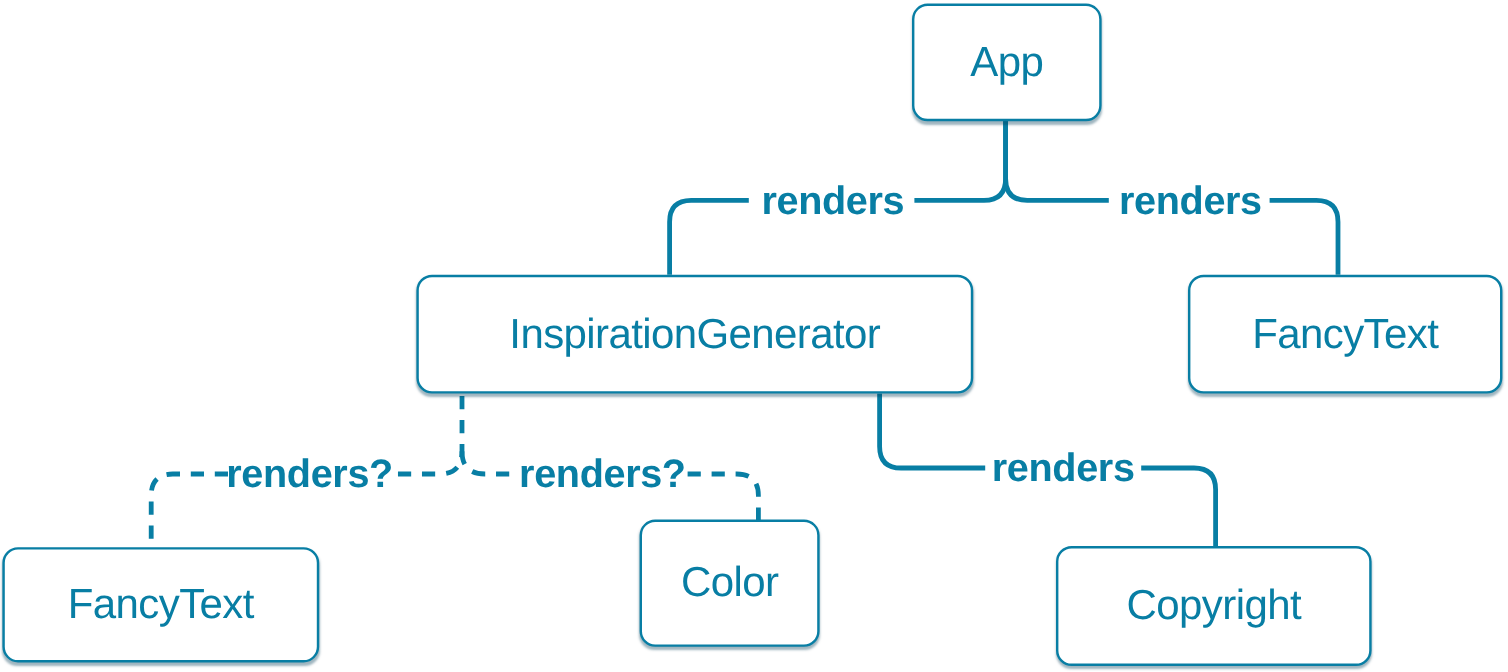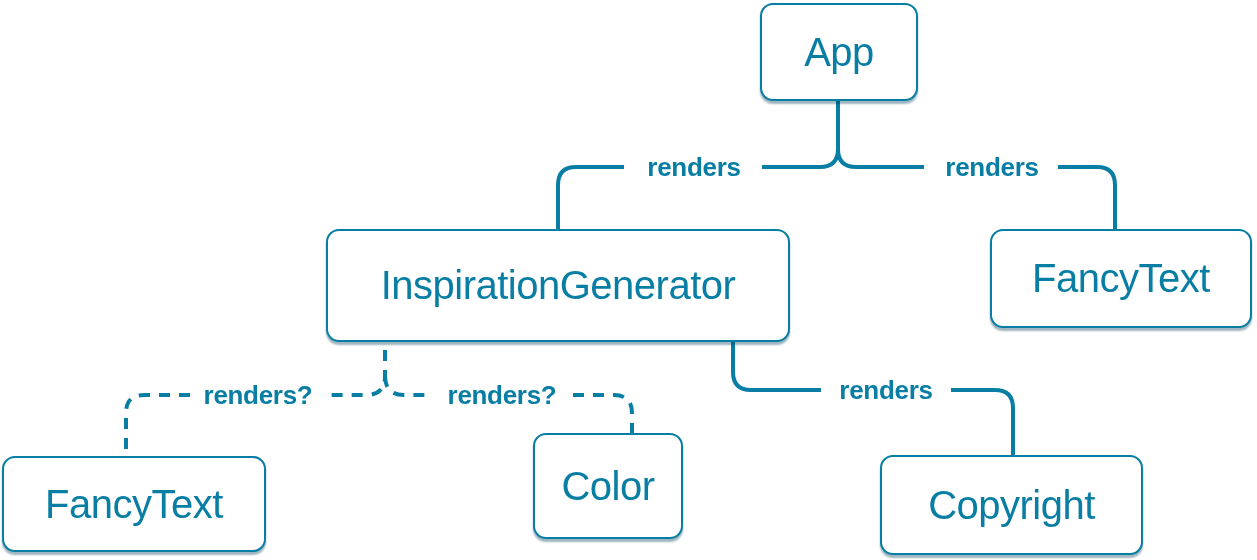--- a/index.html
+++ b/index.html
@@ -38,36 +38,36 @@
     background:var(--node-bg);
     border:2.5px solid var(--accent);
     border-radius:13px;
     box-shadow:0 2.5px 2px rgba(3,60,88,0.38);
     display:flex;
     align-items:center;
     justify-content:center;
   }
   .node-label{
     color:var(--accent);
-    font-size:40px;
+    font-size:35px;
     font-weight:500;
     letter-spacing:-0.5px;
     white-space:nowrap;
   }
   .node-app        {left:760px; top:3px;   width:158px; height:98px;}
-  .node-insp       {left:326px; top:229px; width:464px; height:113px;}
+  .node-insp       {left:347px; top:229px; width:464px; height:99px;}
   .node-fancy-top  {left:990px; top:229px; width:262px; height:99px;}
   .node-fancy-bot  {left:2px;   top:456px; width:264px; height:96px;}
   .node-color      {left:533px; top:433px; width:150px; height:106px;}
   .node-copyright  {left:880px; top:455px; width:263px; height:100px;align-items:center;}
   .edge-label{
     position:absolute;
     transform:translate(-50%,-50%);
     color:var(--accent);
-    font-size:26px;
+    font-size:33px;
     font-weight:700;
     letter-spacing:-0.3px;
     white-space:nowrap;
   }
   .lbl-renders-1 {left:694px; top:167px;}
   .lbl-renders-2 {left:992px; top:167px;}
   .lbl-renders-q1{left:258px; top:395px;}
   .lbl-renders-q2{left:502px; top:395px;}
   .lbl-renders-3 {left:886px; top:390px;}
 </style>

